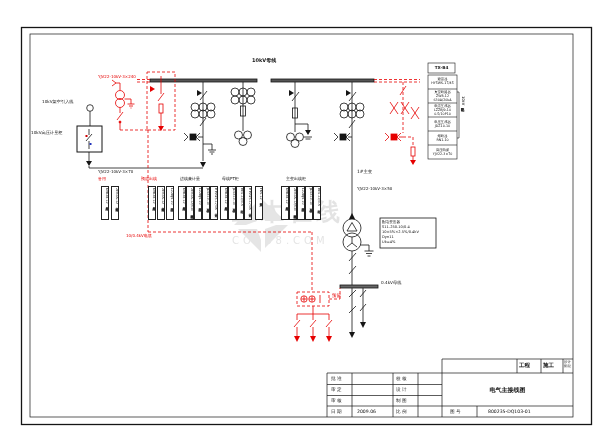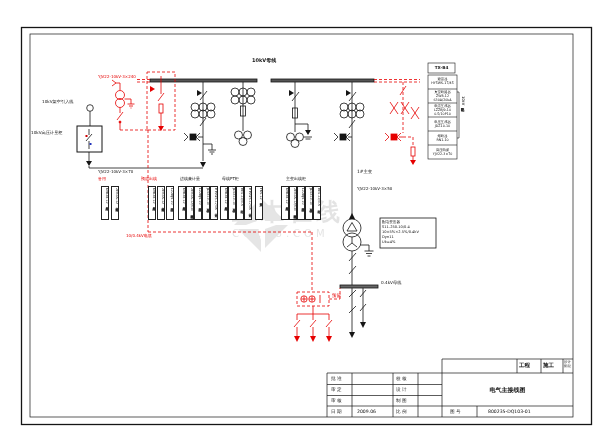--- a/index.html
+++ b/index.html
@@ -11,21 +11,21 @@
   .b{font-weight:bold;}
   .ctr{text-align:center;}
   .strip{position:absolute;width:8px;height:34px;border:0.5px solid #222;background:#fff;
     writing-mode:vertical-rl;text-orientation:mixed;font-size:3.2px;line-height:1;
     overflow:hidden;color:#111;padding:1px 0;box-sizing:border-box;}
   .vtext{position:absolute;writing-mode:vertical-rl;font-size:3.6px;color:#141414;line-height:1;}
   .tb{position:absolute;color:#111;}
   .wm{position:absolute;left:232px;top:196px;display:flex;align-items:center;gap:10px;
     opacity:0.5;color:#c9c9c9;pointer-events:none;}
   .wm .nm{font-size:24px;font-weight:bold;letter-spacing:4px;}
-  .wm .dm{font-size:10px;letter-spacing:4px;}
+  .wm .dm{font-size:10px;letter-spacing:4px;margin-top:7px;}
   .specline{font-size:3.6px;line-height:1.45;color:#111;white-space:nowrap;}
   .trow{position:absolute;left:428px;width:29px;text-align:center;font-size:3.3px;
     line-height:1.25;color:#111;overflow:hidden;}
 </style>
 </head>
 <body>
 
 <div id="sheet">
 
   <div class="wm">

